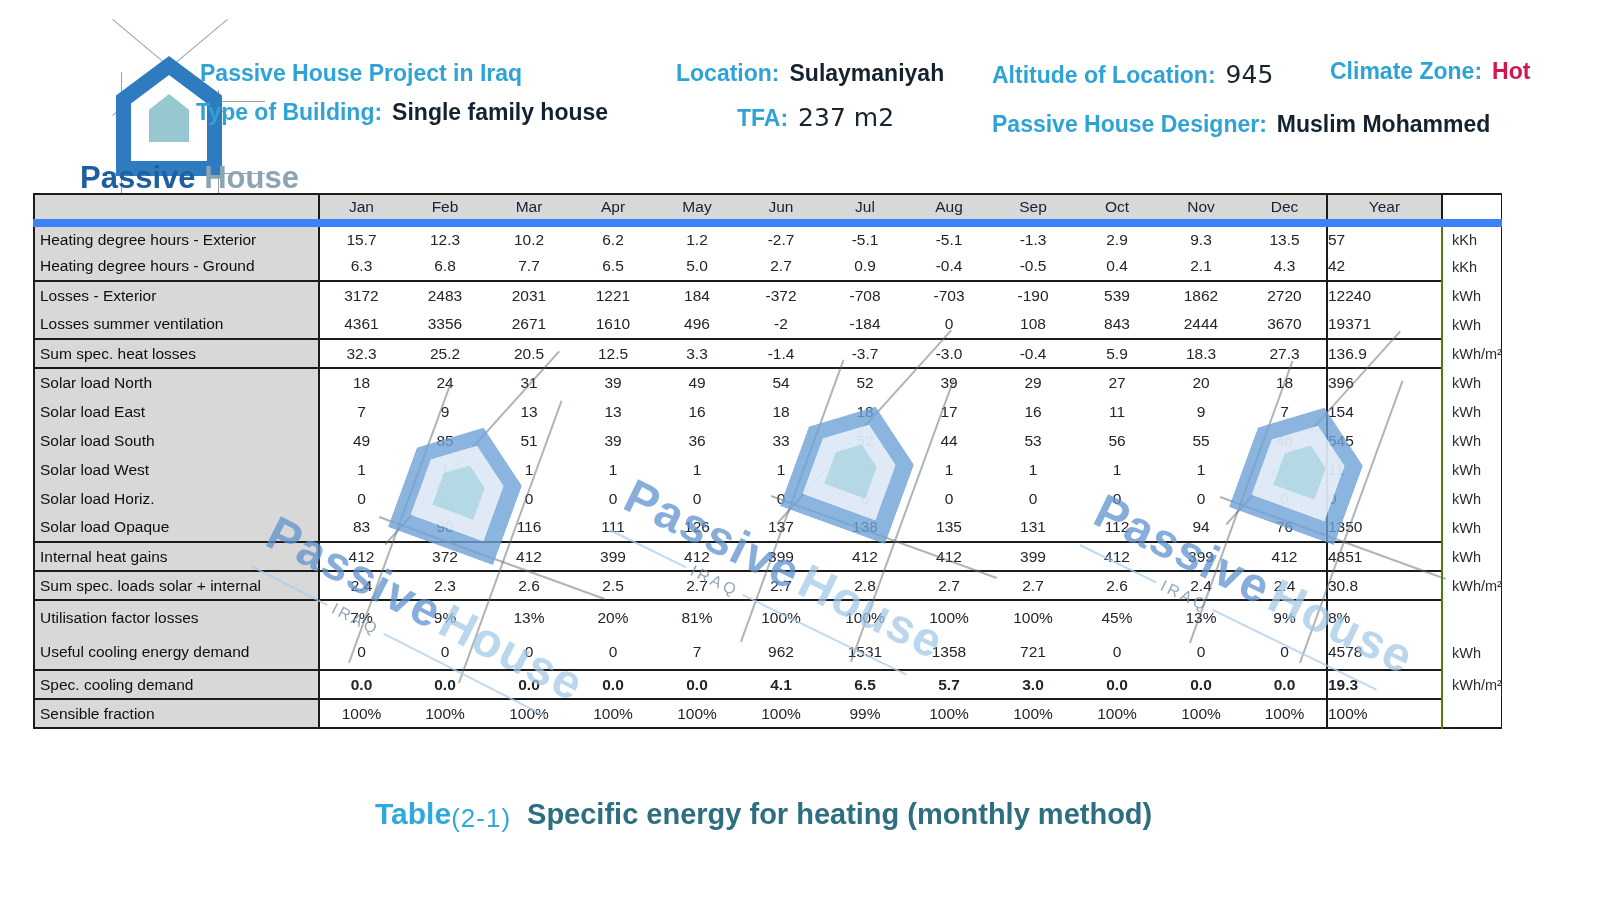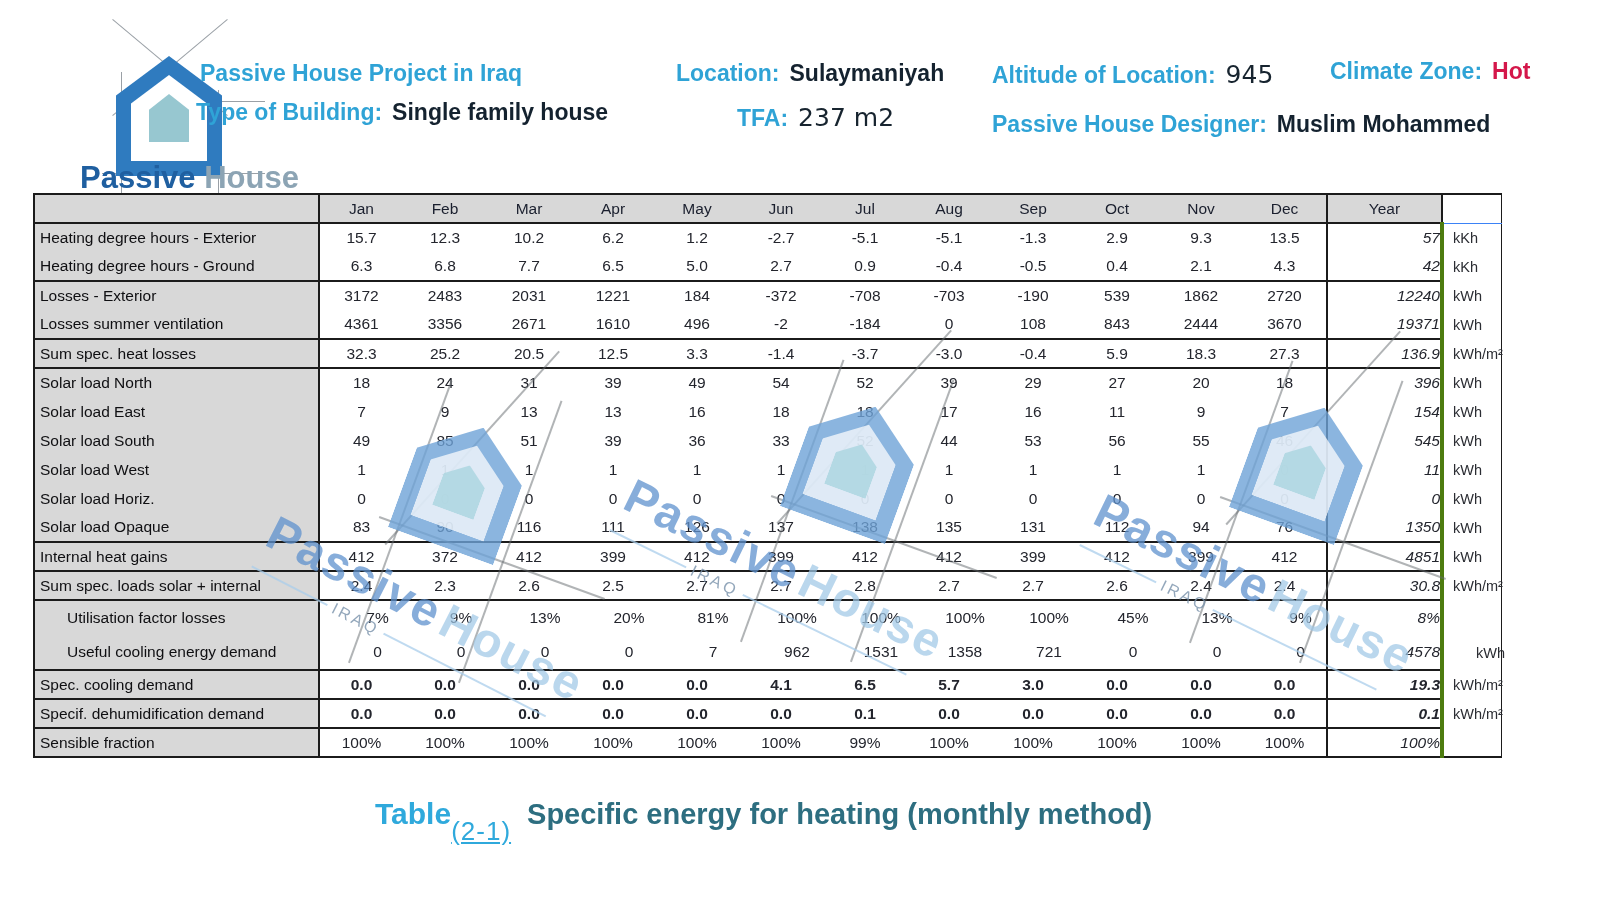--- a/index.html
+++ b/index.html
@@ -26,31 +26,31 @@
   .brand .b2 { color:#8ca4b4; font-weight:bold; }
   .iraq-row { position:absolute; left:72px; top:174px; width:295px; display:flex; align-items:center; gap:8px; }
   .iraq-row .ln { height:1px; background:#b9bec4; flex:1; }
   .iraq-row .iq { font-size:13px; color:#8a8f96; letter-spacing:3px; }
 
   
   .tblwrap { position:absolute; left:33px; top:193px; z-index:1; }
   table { border-collapse:collapse; table-layout:fixed; width:1467px;
           border:2px solid #1b1b1b; border-right-width:1px; }
   th, td { font-size:15.5px; color:#23252d; height:29px; vertical-align:middle; }
-  thead th { background:#d8d8d8; border-bottom:1px solid #3b82f6; font-weight:400; text-align:center; color:#1a1f2e; }
+  thead th { background:#d8d8d8; border-bottom:8px solid #3b82f6; font-weight:400; text-align:center; color:#1a1f2e; }
   th.corner { border-right:2.5px solid #1b1b1b; }
   th.yearh { border-left:2px solid #1b1b1b; border-right:2px solid #1b1b1b; }
   th.unith { background:#ffffff; }
   td.lbl { background:#d8d8d8; border-right:2.5px solid #1b1b1b; text-align:left;
            padding-left:5px; color:#0f0f12; font-size:15.5px; }
   td.val { text-align:center; }
-  td.yr  { text-align:right; border-left:2px solid #1b1b1b; border-right:4px solid #4d7c0f;font-style:italic; }
+  td.yr  { text-align:left; border-left:2px solid #1b1b1b; border-right:2px solid #4d7c0f; }
   td.unit{ text-align:left; padding-left:9px; font-size:14.5px; color:#2b2d33; }
   tr.gs td:not(.unit) { border-top:2px solid #1b1b1b; }
-  tr.tall td { height:35px;padding-left:32px; }
+  tr.tall td { height:35px; }
   tr.boldrow td.val, tr.boldrow td.yr { font-weight:bold; }
 
   
   .wm { position:absolute; z-index:3; pointer-events:none; }
   .wm-line { position:absolute; height:1.5px; background:rgba(100,105,110,0.5);
              transform-origin:center; }
   .wm-house-outer { background:rgba(110,163,215,0.8); width:112px; height:126px;
                     position:absolute; left:-56px; top:-63px; transform:rotate(20deg); }
   .wm-house-white { background:rgba(255,255,255,0.72); left:17px; top:19px; width:78px; height:88px; }
   .wm-house-teal  { background:rgba(173,214,224,0.85); left:34px; top:40px; width:44px; height:50px; }
@@ -58,21 +58,21 @@
   .wm-text .w1 { font-size:48px; font-weight:bold; letter-spacing:1.5px; color:rgba(95,145,205,0.75); }
   .wm-text .w2 { font-size:48px; font-weight:bold; letter-spacing:1.5px; color:rgba(160,200,230,0.72); }
   .wm-iraq { position:absolute; left:0; top:60px; width:330px; display:flex; align-items:center; gap:6px; }
   .wm-iraq .ln { height:2px; background:rgba(170,205,235,0.75); }
   .wm-iraq .ln.a { width:85px; } .wm-iraq .ln.b { flex:1; }
   .wm-iraq .iq { font-size:16px; letter-spacing:3px; color:rgba(120,145,170,0.8); }
 
   
   .caption { position:absolute; left:375px; top:797px; z-index:2; display:flex; align-items:baseline; }
   .cap-pre { font-size:30px; font-weight:bold; color:#2fa9dc; }
-  .cap-num { font-size:26px; color:#2fa9dc; position:relative; top:16px; letter-spacing:1px;text-decoration:underline; }
+  .cap-num { font-size:26px; color:#2fa9dc; position:relative; top:3px; letter-spacing:1px; }
   .cap-txt { font-size:29px; font-weight:bold; color:#2d6e80; margin-left:16px; }
 </style>
 </head>
 <body>
 
 <div>
 
   <div class="logo">
 
     <div class="cline" style="left:45px; top:45px; width:150px; height:1px; transform:rotate(40deg);"></div>
@@ -424,37 +424,20 @@
           <td class="val">4.1</td>
           <td class="val">6.5</td>
           <td class="val">5.7</td>
           <td class="val">3.0</td>
           <td class="val">0.0</td>
           <td class="val">0.0</td>
           <td class="val">0.0</td>
           <td class="yr">19.3</td>
           <td class="unit">kWh/m²</td>
         </tr>
-        <tr class="gs boldrow">
-          <td class="lbl">Specif. dehumidification demand</td>
-          <td class="val">0.0</td>
-          <td class="val">0.0</td>
-          <td class="val">0.0</td>
-          <td class="val">0.0</td>
-          <td class="val">0.0</td>
-          <td class="val">0.0</td>
-          <td class="val">0.1</td>
-          <td class="val">0.0</td>
-          <td class="val">0.0</td>
-          <td class="val">0.0</td>
-          <td class="val">0.0</td>
-          <td class="val">0.0</td>
-          <td class="yr">0.1</td>
-          <td class="unit">kWh/m²</td>
-        </tr>
         <tr class="gs">
           <td class="lbl">Sensible fraction</td>
           <td class="val">100%</td>
           <td class="val">100%</td>
           <td class="val">100%</td>
           <td class="val">100%</td>
           <td class="val">100%</td>
           <td class="val">100%</td>
           <td class="val">99%</td>
           <td class="val">100%</td>

